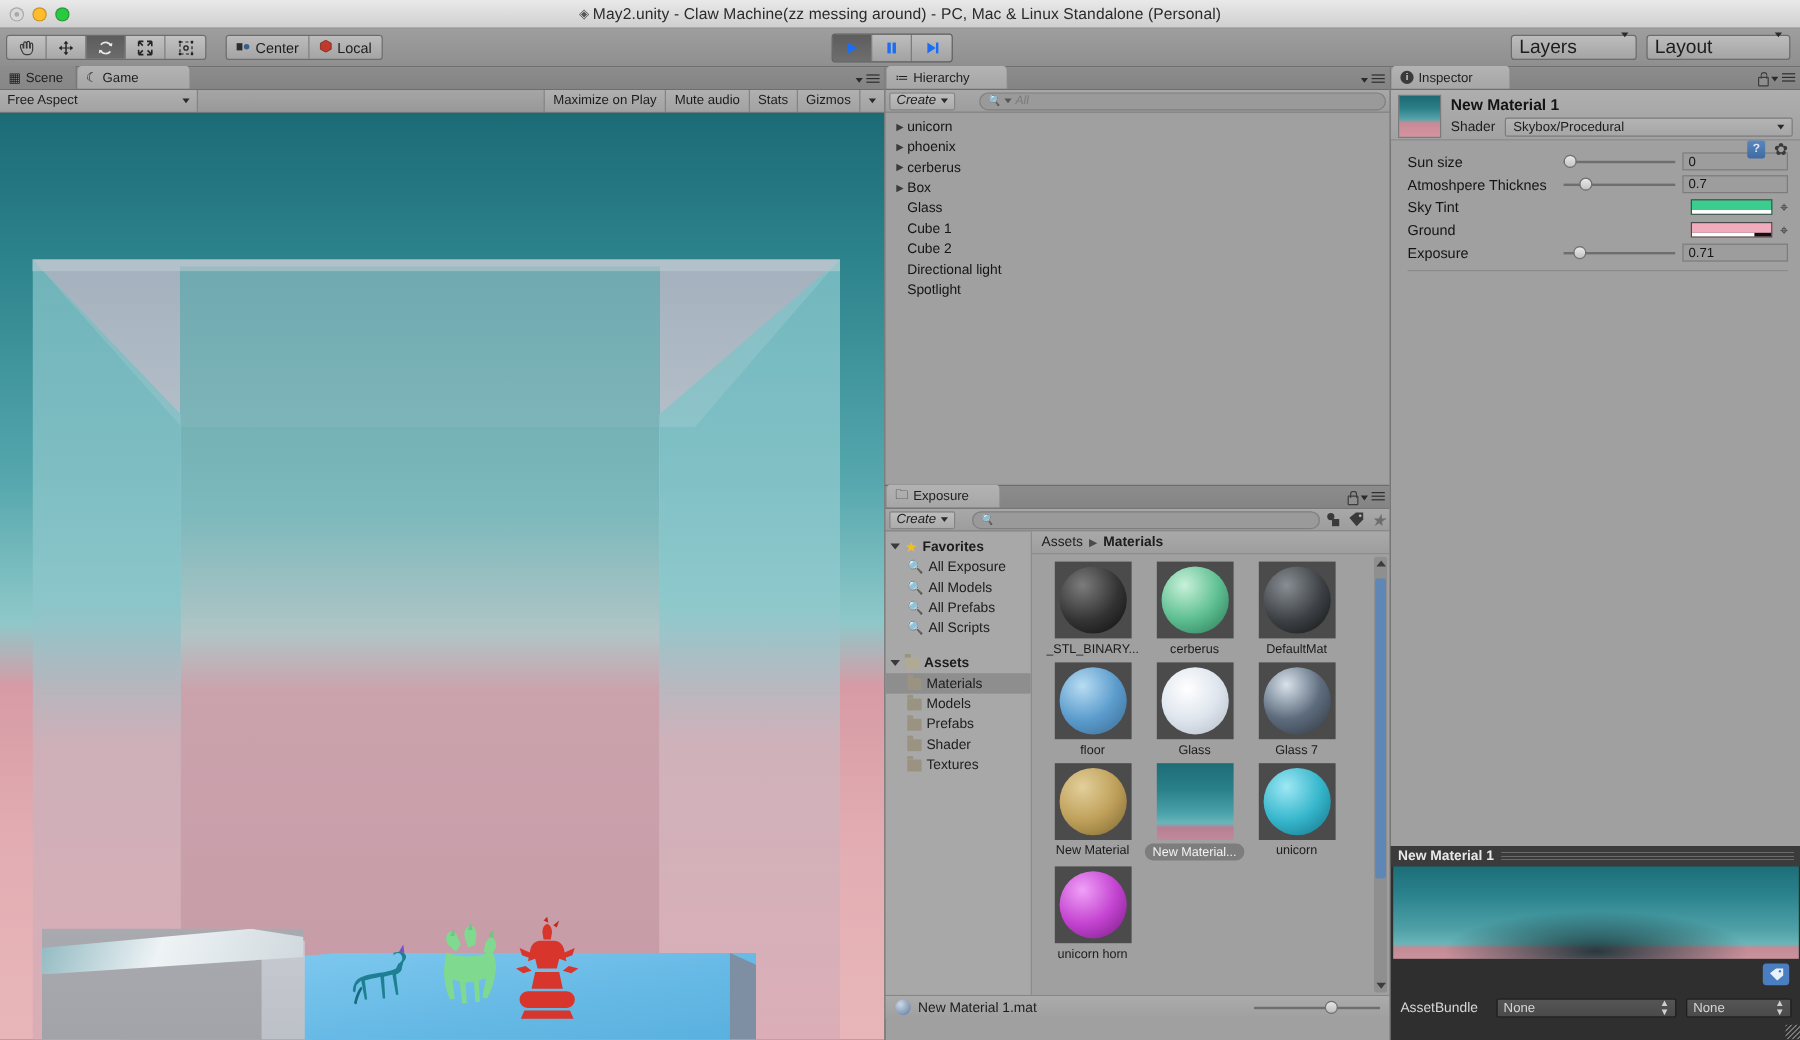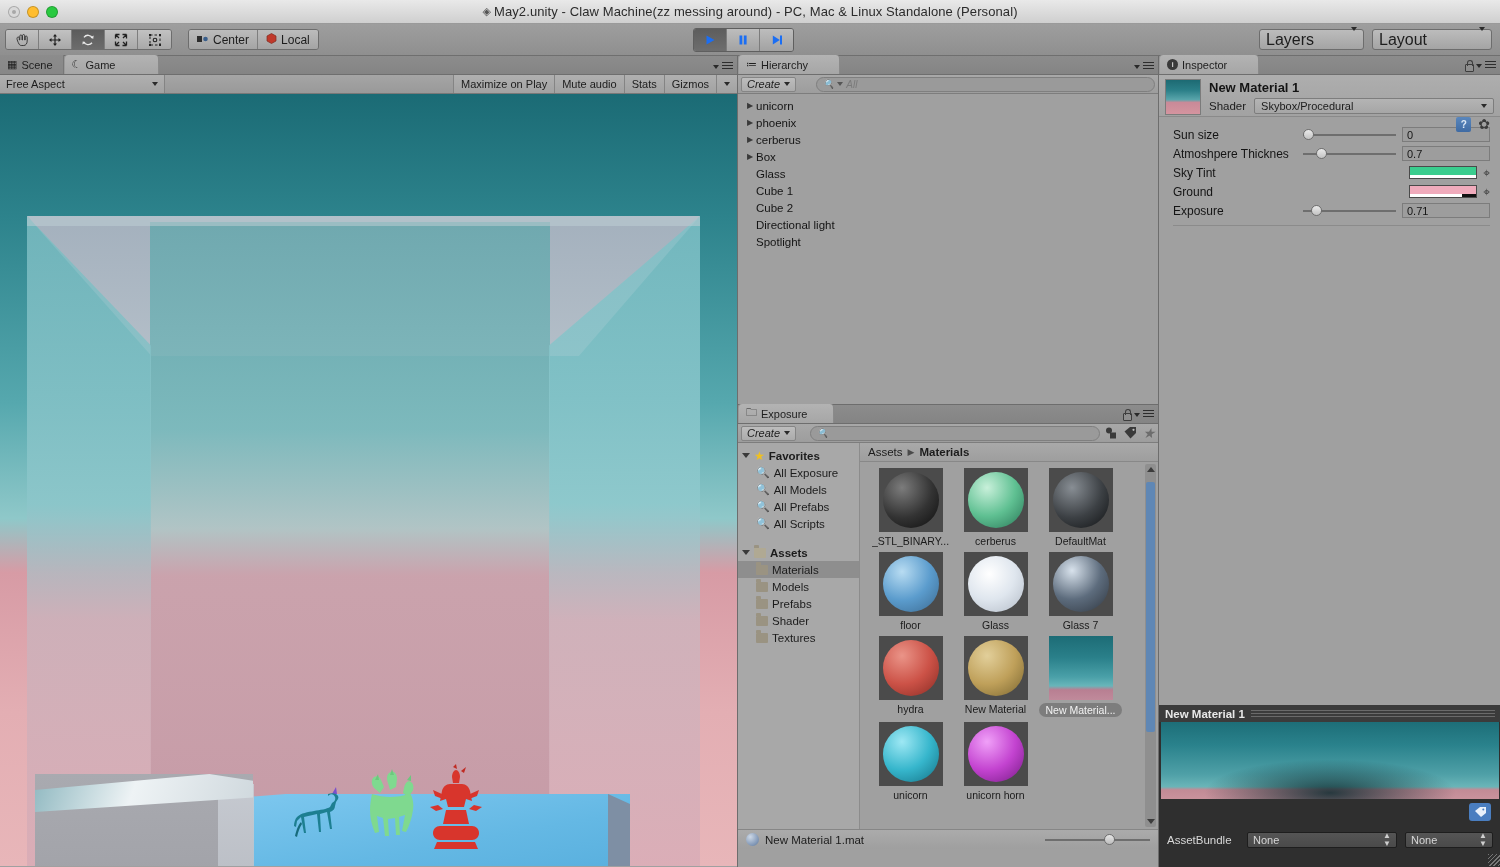--- a/index.html
+++ b/index.html
@@ -721,26 +721,20 @@
               </div>
             <div class="cell">
                 <div class="thumb">
                   <div class="sphere" style="background:radial-gradient(circle at 34% 26%,#d8e2ec,#5d6c7d 52%,#343c46 95%)"></div>
                 </div>
                 <div class="cap">Glass 7</div>
               </div>
 
             <div class="cell">
                 <div class="thumb">
-                  <div class="sphere" style="background:radial-gradient(circle at 34% 28%,#ea9488,#cc5247 52%,#8e2f27 95%)"></div>
-                </div>
-                <div class="cap">hydra</div>
-              </div>
-            <div class="cell">
-                <div class="thumb">
                   <div class="sphere" style="background:radial-gradient(circle at 34% 28%,#e2cf9a,#bfa05a 52%,#806b34 95%)"></div>
                 </div>
                 <div class="cap">New Material</div>
               </div>
             <div class="cell">
                 <div class="thumb">
                   <div class="flat" style="background:linear-gradient(to bottom,#1d6c76 0%,#2a808a 34%,#4aa0a8 64%,#68b6ba 78%,#b87f92 84%,#c08a9b 100%)"></div>
                 </div>
                 <div class="cap sel">New Material...</div>
               </div>

